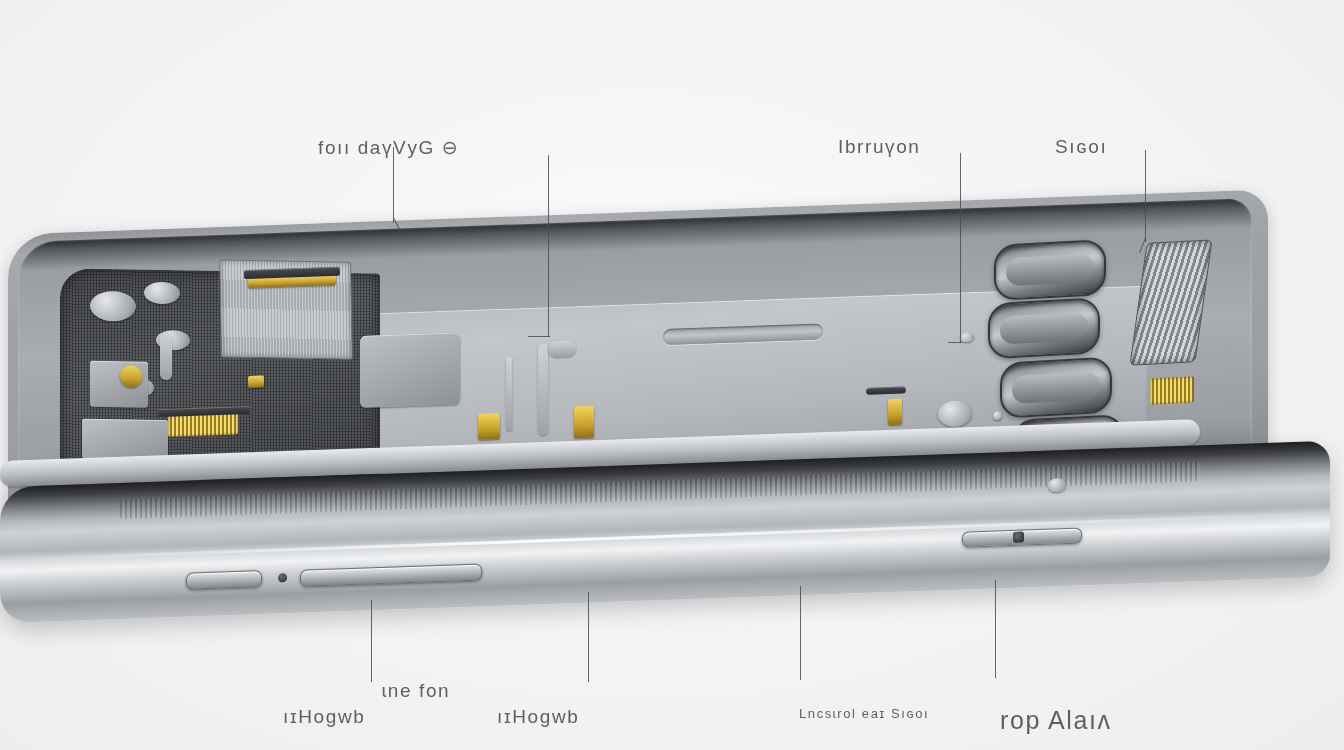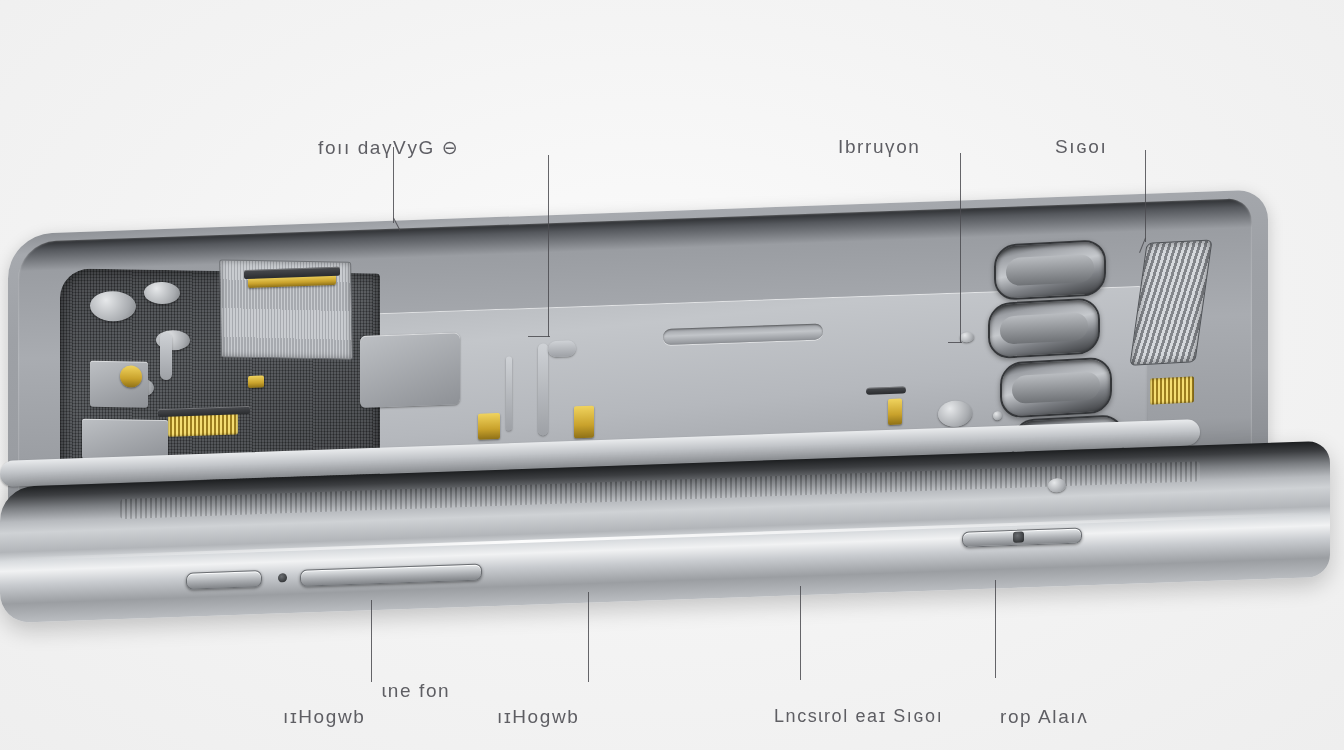--- a/index.html
+++ b/index.html
@@ -252,16 +252,16 @@
   <div class="lead v" style="left:800px;top:586px;height:94px;"></div>
   <div class="lead v" style="left:995px;top:580px;height:98px;"></div>
 
   <div class="callout" style="left:318px;top:128px;font-size:19px;">foıı daүVуG ⊖</div>
   <div class="callout" style="left:838px;top:128px;font-size:19px;">Ibrruүon</div>
   <div class="callout" style="left:1055px;top:128px;font-size:19px;">Sıɢoı</div>
 
   <div class="callout" style="left:283px;top:698px;font-size:19px;">ıɪHogwb</div>
   <div class="callout" style="left:382px;top:672px;font-size:19px;text-align:center;">ɩne fon</div>
   <div class="callout" style="left:497px;top:698px;font-size:19px;">ıɪHogwb</div>
-  <div class="callout" style="left:774px;top:698px;font-size:18px;">Lncsɩrol eaɪ Sıɢoı</div>
-  <div class="callout" style="left:1000px;top:698px;font-size:19px;">rop Alaıʌ</div>
+  <div class="callout" style="left:799px;top:698px;font-size:13px;">Lncsɩrol eaɪ Sıɢoı</div>
+  <div class="callout" style="left:1000px;top:698px;font-size:25px;">rop Alaıʌ</div>
 
 </div>
 
 </body></html>

